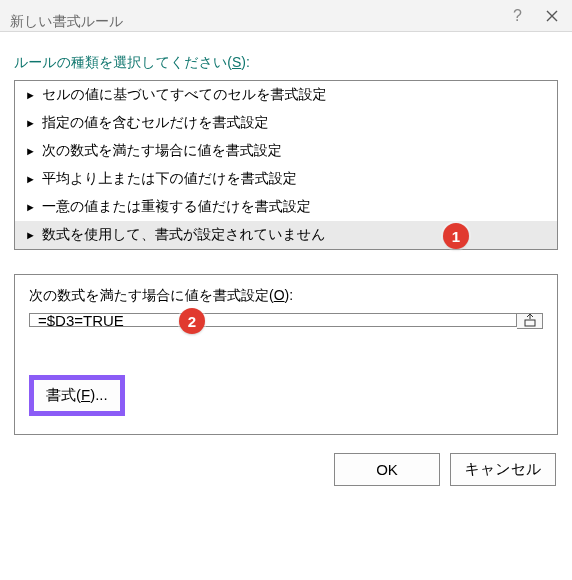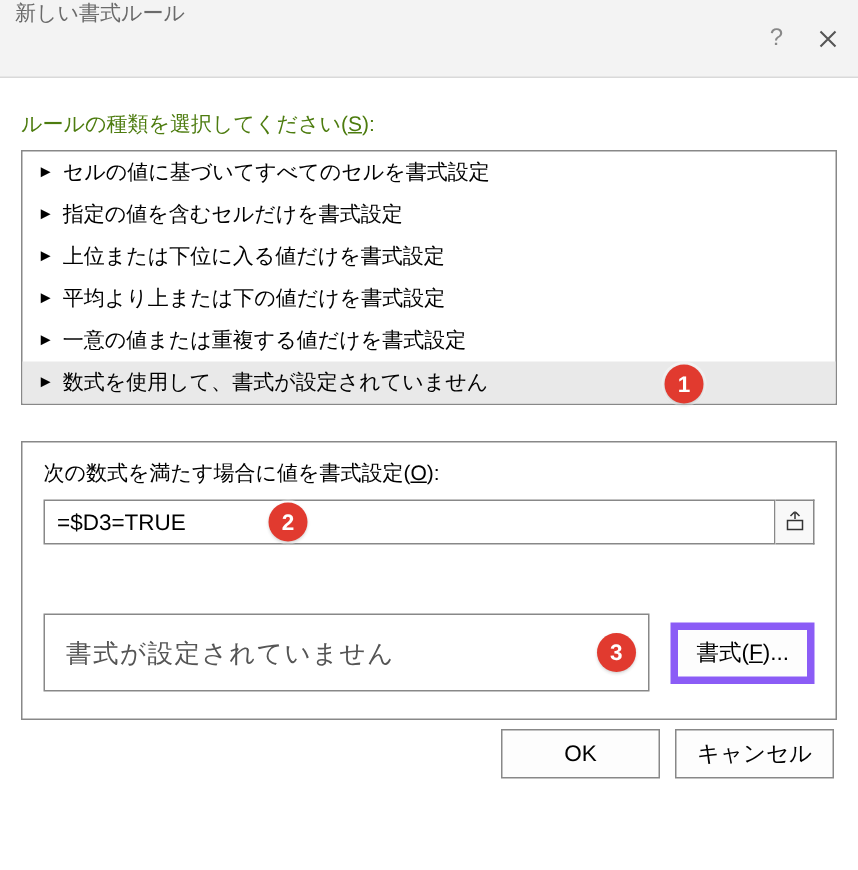--- a/index.html
+++ b/index.html
@@ -5,25 +5,25 @@
   * { box-sizing: border-box; margin: 0; padding: 0; }
   body {
     font-family: "Yu Gothic UI", "Meiryo", sans-serif;
     font-size: 13px;
     background: #fff;
     width: 572px;
     height: 580px;
     overflow: hidden;
   }
   .titlebar {
-    height: 52px;
+    height: 32px;
     background: #f3f3f3;
     border-bottom: 1px solid #d9d9d9;
     display: flex;
-    align-items: flex-start;
+    align-items: flex-end;
     padding: 0 10px;
     color: #6a6a6a;
     position: relative;
   }
   .title-text { font-size: 14px; }
   .title-controls {
     position: absolute;
     right: 6px;
     top: 0;
     height: 100%;
@@ -33,21 +33,21 @@
     color: #888;
   }
   .title-help { font-size: 16px; cursor: default; }
   .title-close { font-size: 14px; cursor: pointer; padding: 4px 8px; }
   .title-close svg { display:block; }
   .content {
     padding: 22px 14px 14px 14px;
   }
   .section-label {
     font-size: 14px;
-    color: #4d7c0f;
+    color: #0f766e;
     margin-bottom: 8px;
   }
   .section-label .accel { text-decoration: underline; }
   .rule-type-list {
     border: 1px solid #888;
     background: #fff;
     margin-bottom: 24px;
   }
   .rule-type-item {
     padding: 5px 10px;
@@ -82,21 +82,21 @@
     display: flex;
     align-items: stretch;
     position: relative;
   }
   .formula-input {
     flex: 1;
     border: 1px solid #888;
     padding: 5px 8px;
     font-size: 15px;
     font-family: inherit;
-    height: 30px;
+    height: 14px;
   }
   .formula-ref-btn {
     width: 26px;
     border: 1px solid #888;
     border-left: none;
     background: #f8f8f8;
     display: flex;
     align-items: center;
     justify-content: center;
     cursor: pointer;
@@ -131,21 +131,21 @@
     font-size: 15px;
     cursor: pointer;
     font-family: inherit;
     white-space: nowrap;
   }
   .format-btn .accel { text-decoration: underline; }
   .button-row {
     display: flex;
     justify-content: flex-end;
     gap: 10px;
-    margin-top: 6px;
+    margin-top: 18px;
     padding-right: 2px;
   }
   .dlg-btn {
     border: 1px solid #888;
     background: #fdfdfd;
     padding: 6px 0;
     width: 106px;
     font-size: 15px;
     cursor: pointer;
     font-family: inherit;
@@ -195,21 +195,21 @@
       <div class="rule-type-item">
         <span class="rule-arrow">►</span>
         <span>セルの値に基づいてすべてのセルを書式設定</span>
       </div>
       <div class="rule-type-item">
         <span class="rule-arrow">►</span>
         <span>指定の値を含むセルだけを書式設定</span>
       </div>
       <div class="rule-type-item">
         <span class="rule-arrow">►</span>
-        <span>上位または下位に入る値だけを書式設定</span>
+        <span>次の数式を満たす場合に値を書式設定</span>
       </div>
       <div class="rule-type-item">
         <span class="rule-arrow">►</span>
         <span>平均より上または下の値だけを書式設定</span>
       </div>
       <div class="rule-type-item">
         <span class="rule-arrow">►</span>
         <span>一意の値または重複する値だけを書式設定</span>
       </div>
       <div class="rule-type-item selected">
@@ -229,24 +229,20 @@
       <div class="formula-ref-btn">
         <svg width="14" height="14" viewBox="0 0 14 14">
           <rect x="2" y="6" width="10" height="6" fill="none" stroke="#333" stroke-width="1"></rect>
           <path d="M7 1 L7 5 M4 3 L7 0 L10 3" fill="none" stroke="#333" stroke-width="1"></path>
         </svg>
       </div>
       <div class="badge badge-2">2</div>
     </div>
 
     <div class="preview-row">
-      <div class="preview-box">
-        <span>書式が設定されていません</span>
-        <div class="badge badge-3">3</div>
-      </div>
       <button class="format-btn">
         <span>書式(</span><span class="accel">F</span><span>)...</span>
       </button>
     </div>
   </div>
 
   <div class="button-row">
     <button class="dlg-btn">OK</button>
     <button class="dlg-btn">キャンセル</button>
   </div>

